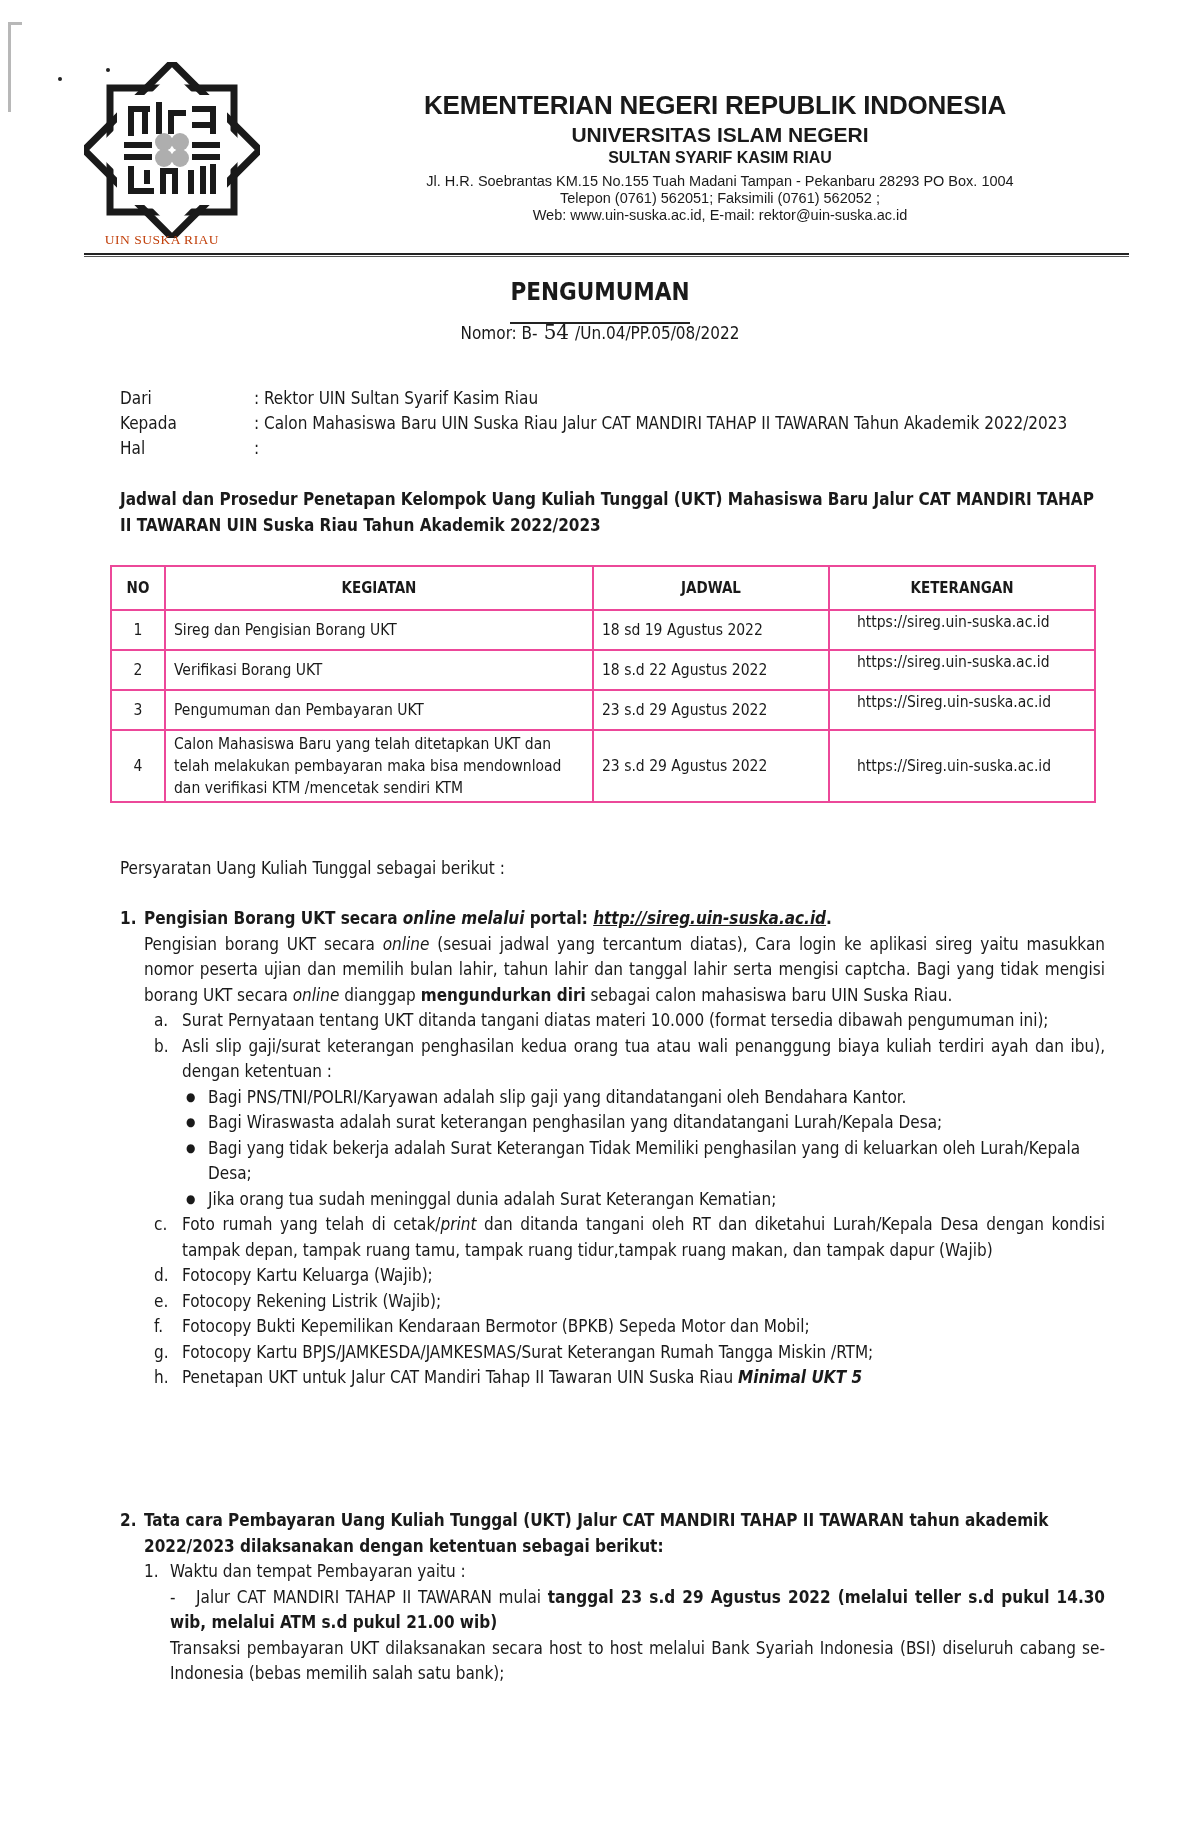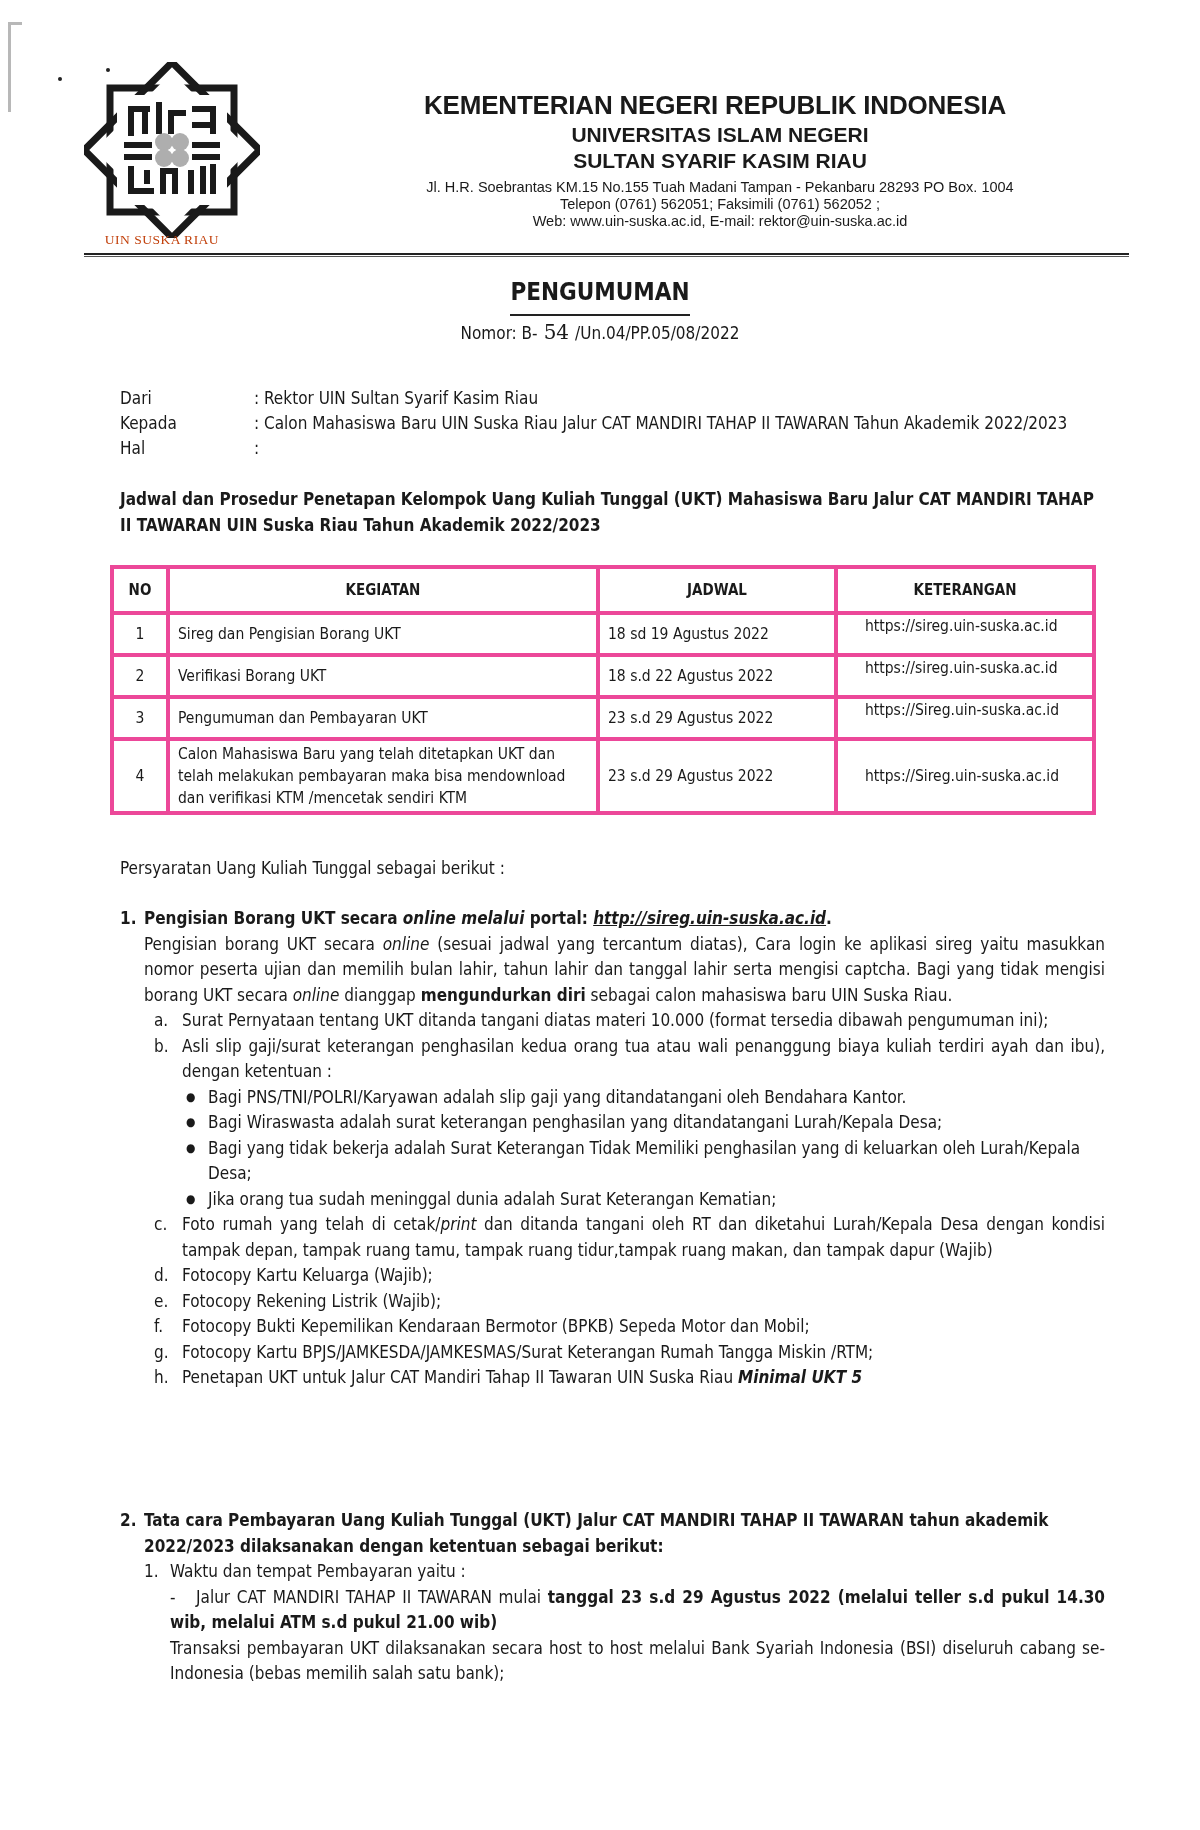--- a/index.html
+++ b/index.html
@@ -9,41 +9,41 @@
   .corner-mark:after { content:""; position:absolute; left:0; top:0; width:14px; height:3px; background:#b8b8b8; }
   .dot { position:absolute; width:4px; height:4px; border-radius:50%; background:#222; }
 
   
   .logo { position:absolute; left:84px; top:62px; width:176px; height:176px; }
   .logo-caption { position:absolute; left:92px; top:232px; width:140px; text-align:center;
     font-family:"Liberation Serif", serif; font-size:13.5px; letter-spacing:0.5px; color:#c2410c; }
   .kop { position:absolute; left:300px; top:90px; width:800px; text-align:center; }
   .kop .l1 { font-weight:bold; font-size:26px; letter-spacing:-0.2px; margin-left:30px; }
   .kop .l2 { font-weight:bold; font-size:21px; margin-top:2px; margin-left:40px; }
-  .kop .l3 { font-weight:bold; font-size:21px; margin-top:2px; margin-left:40px; }
+  .kop .l3 { font-weight:bold; font-size:16px; margin-top:2px; margin-left:40px; }
   .kop .addr { font-size:14.5px; line-height:17px; margin-top:6px; margin-left:40px; }
   .rule { position:absolute; left:84px; top:253px; width:1045px; height:2px; background:#222; }
   .rule2 { position:absolute; left:84px; top:256px; width:1045px; height:1px; background:#555; }
 
   .doc { font-family:"DejaVu Sans Condensed", "DejaVu Sans", sans-serif; }
   .title { position:absolute; left:0; width:1200px; top:278px; text-align:center; font-weight:bold;
     font-size:24px; }
-  .title span { border-bottom:2px solid #222; padding-bottom:8px; }
+  .title span { border-bottom:2px solid #222; padding-bottom:16px; }
   .nomor { position:absolute; left:0; width:1200px; top:320px; text-align:center; font-size:17px; }
   .nomor .hand { font-family:"DejaVu Serif", serif; font-size:20px; margin:0 6px; }
 
   .meta { position:absolute; left:120px; top:386px; width:980px; font-size:17px; line-height:25px; }
   .meta .row { display:flex; }
   .meta .lbl { width:134px; flex:none; }
   .meta .val { flex:1; text-align:justify; }
   .hal-text { position:absolute; left:120px; top:486px; width:980px; font-size:17px; font-weight:bold; line-height:26px; }
 
   
   table.sched { position:absolute; left:110px; top:565px; width:986px; border-collapse:collapse; font-size:15.5px; }
-  table.sched th, table.sched td { border:4px solid #ec4899; padding:2px 8px; }
+  table.sched th, table.sched td { border:2px solid #ec4899; padding:2px 8px; }
   table.sched th { font-weight:bold; height:38px; font-size:15px; }
   table.sched td { height:34px; }
   table.sched td.no { text-align:center; width:36px; }
   table.sched td.kg { width:410px; line-height:22px; }
   table.sched td.jd { width:218px; }
   table.sched td.kt { vertical-align:top;padding-left:27px; }
   table.sched tr.r4 td.kt { vertical-align:middle; }
 
   .body { position:absolute; left:120px; width:985px; font-size:17px; line-height:25.5px; }
   .persyaratan { top:856px; }

